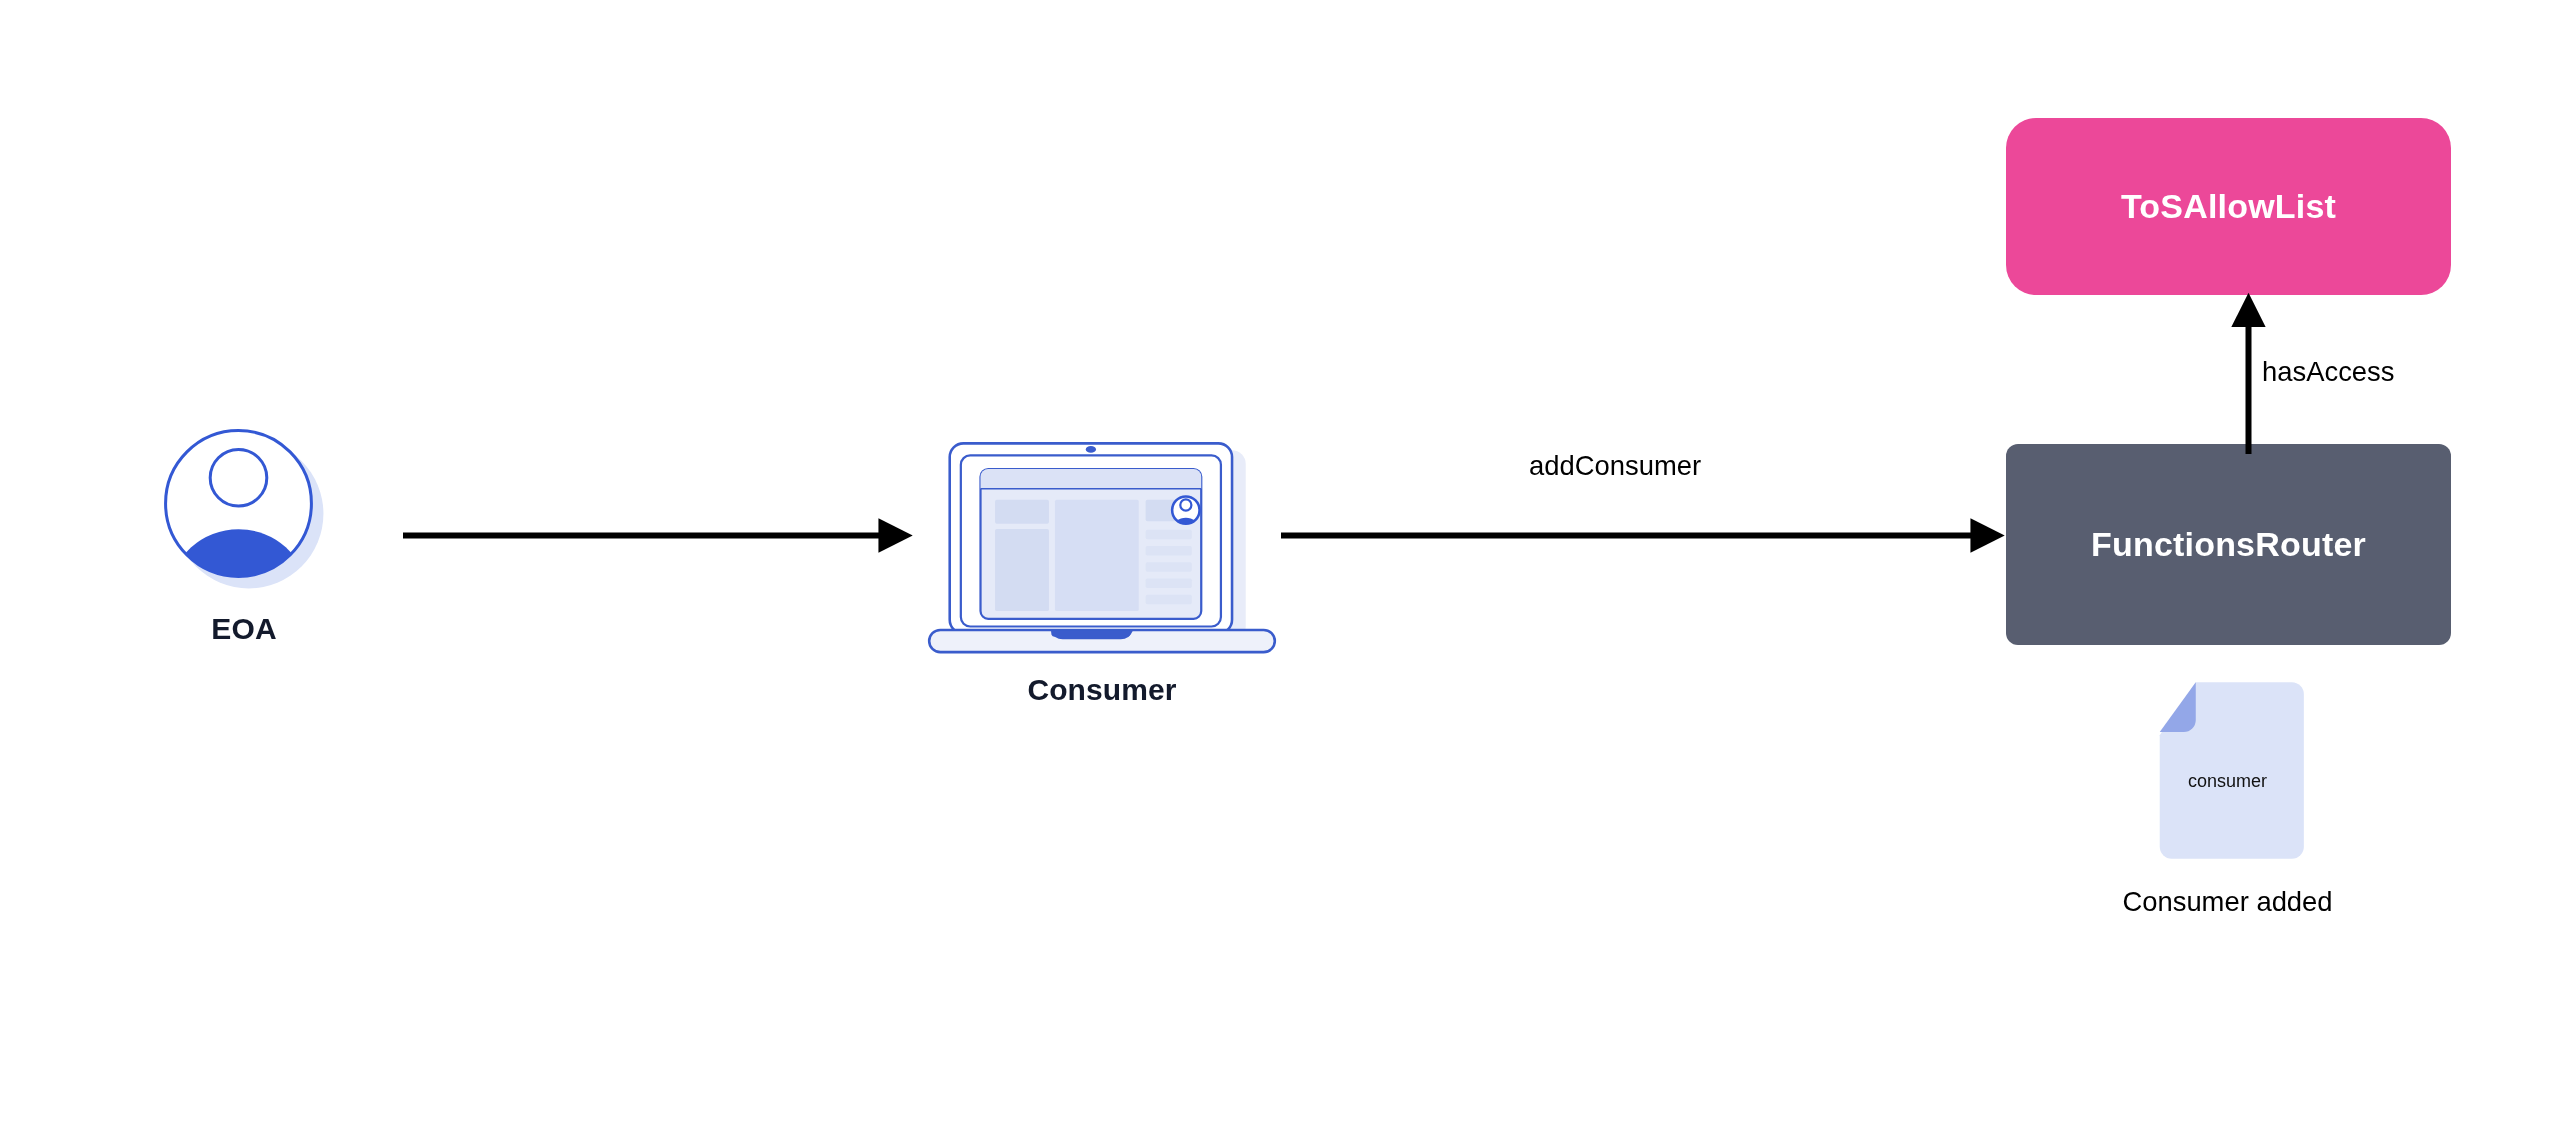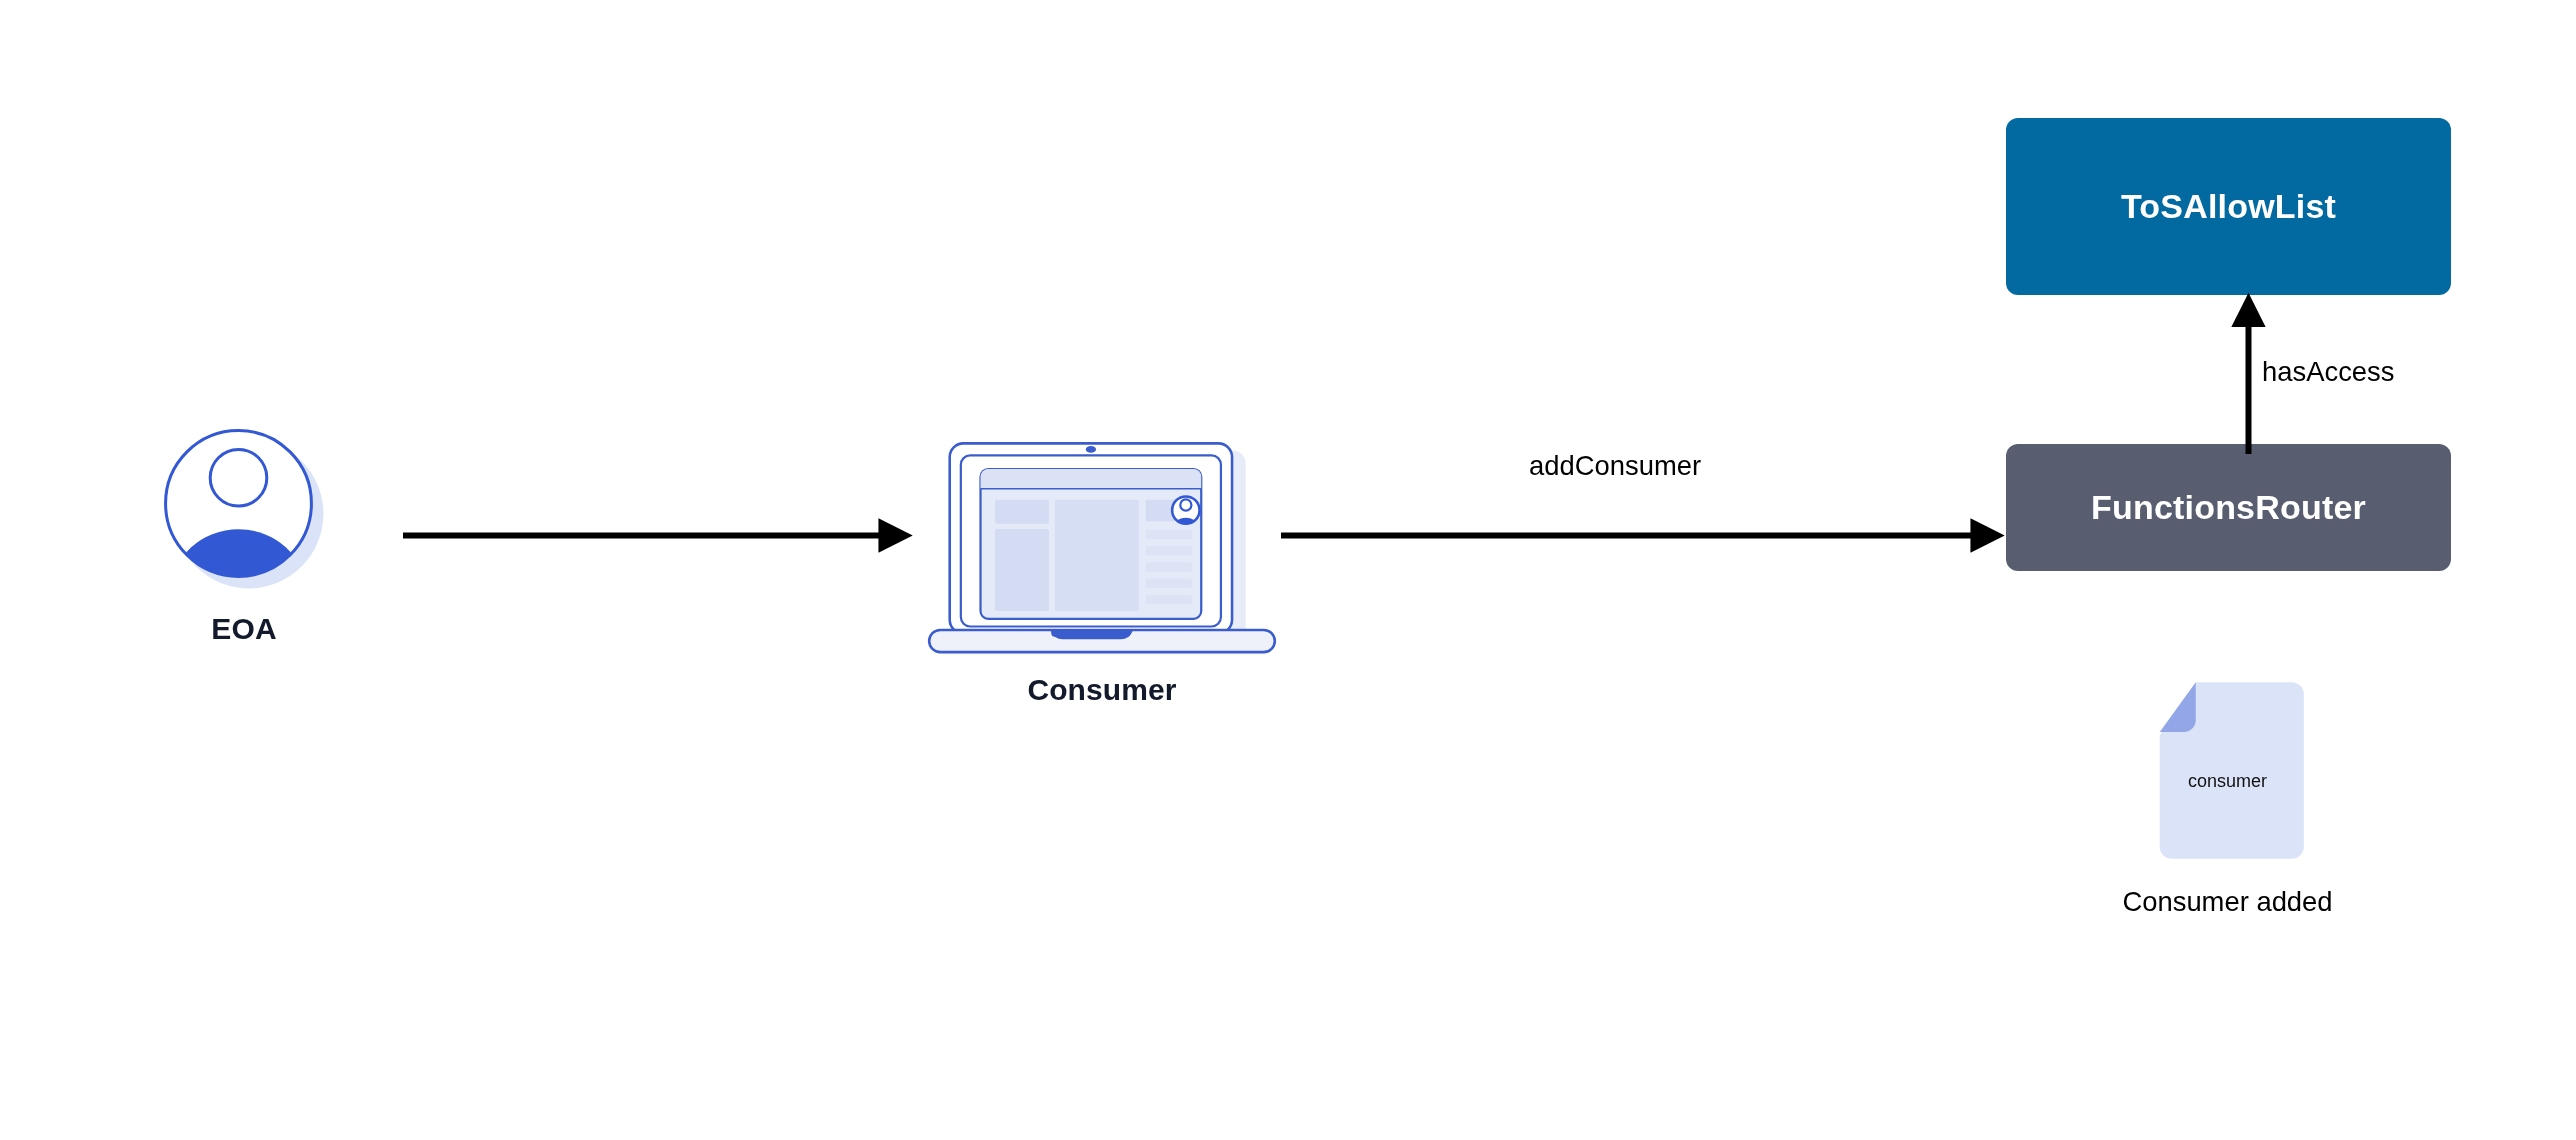--- a/index.html
+++ b/index.html
@@ -32,21 +32,21 @@
   .node-box-label {
     color: #ffffff;
     font-size: 34px;
     font-weight: 700;
     letter-spacing: 0.2px;
     white-space: nowrap;
     font-family: "Liberation Sans", sans-serif;
   }
 
   #tos-allow-list-box { left: 2006px; top: 118px; width: 445px; height: 177px; }
-  #functions-router-box { left: 2006px; top: 444px; width: 445px; height: 127px; }
+  #functions-router-box { left: 2006px; top: 444px; width: 445px; height: 201px; }
 
   
   .icon-group {
     position: absolute;
     display: flex;
     flex-direction: column;
     align-items: center;
   }
   .icon-caption {
     color: #131a2c;
@@ -168,21 +168,21 @@
       <rect x="261" y="195" width="54" height="11" rx="2" fill="#dce3f5"></rect>
 
       <rect x="8" y="236" width="404" height="26" rx="13" fill="#eef1fa" stroke="#3a5ccc" stroke-width="3"></rect>
 
       <path d="M152 237 h90 a4 4 0 0 1 -3 7 h-84 a4 4 0 0 1 -3 -7 z" fill="#3a5ccc" transform="translate(0,0) scale(1)"></path>
       <path d="M150 237 h96 q-4 10 -14 10 h-68 q-10 0 -14 -10 z" fill="#3a5ccc"></path>
     </svg>
     <div class="icon-caption">Consumer</div>
   </div>
 
-  <div class="node-box" id="tos-allow-list-box" style="background:#0369a1;">
+  <div class="node-box" id="tos-allow-list-box" style="background:#ec4899;border-radius:30px;">
     <span class="node-box-label">ToSAllowList</span>
   </div>
 
   <div class="node-box" id="functions-router-box" style="background:#585e70;">
     <span class="node-box-label">FunctionsRouter</span>
   </div>
 
   <div id="consumer-doc-group">
     <svg width="163" height="187" viewBox="0 0 190 218">
 

